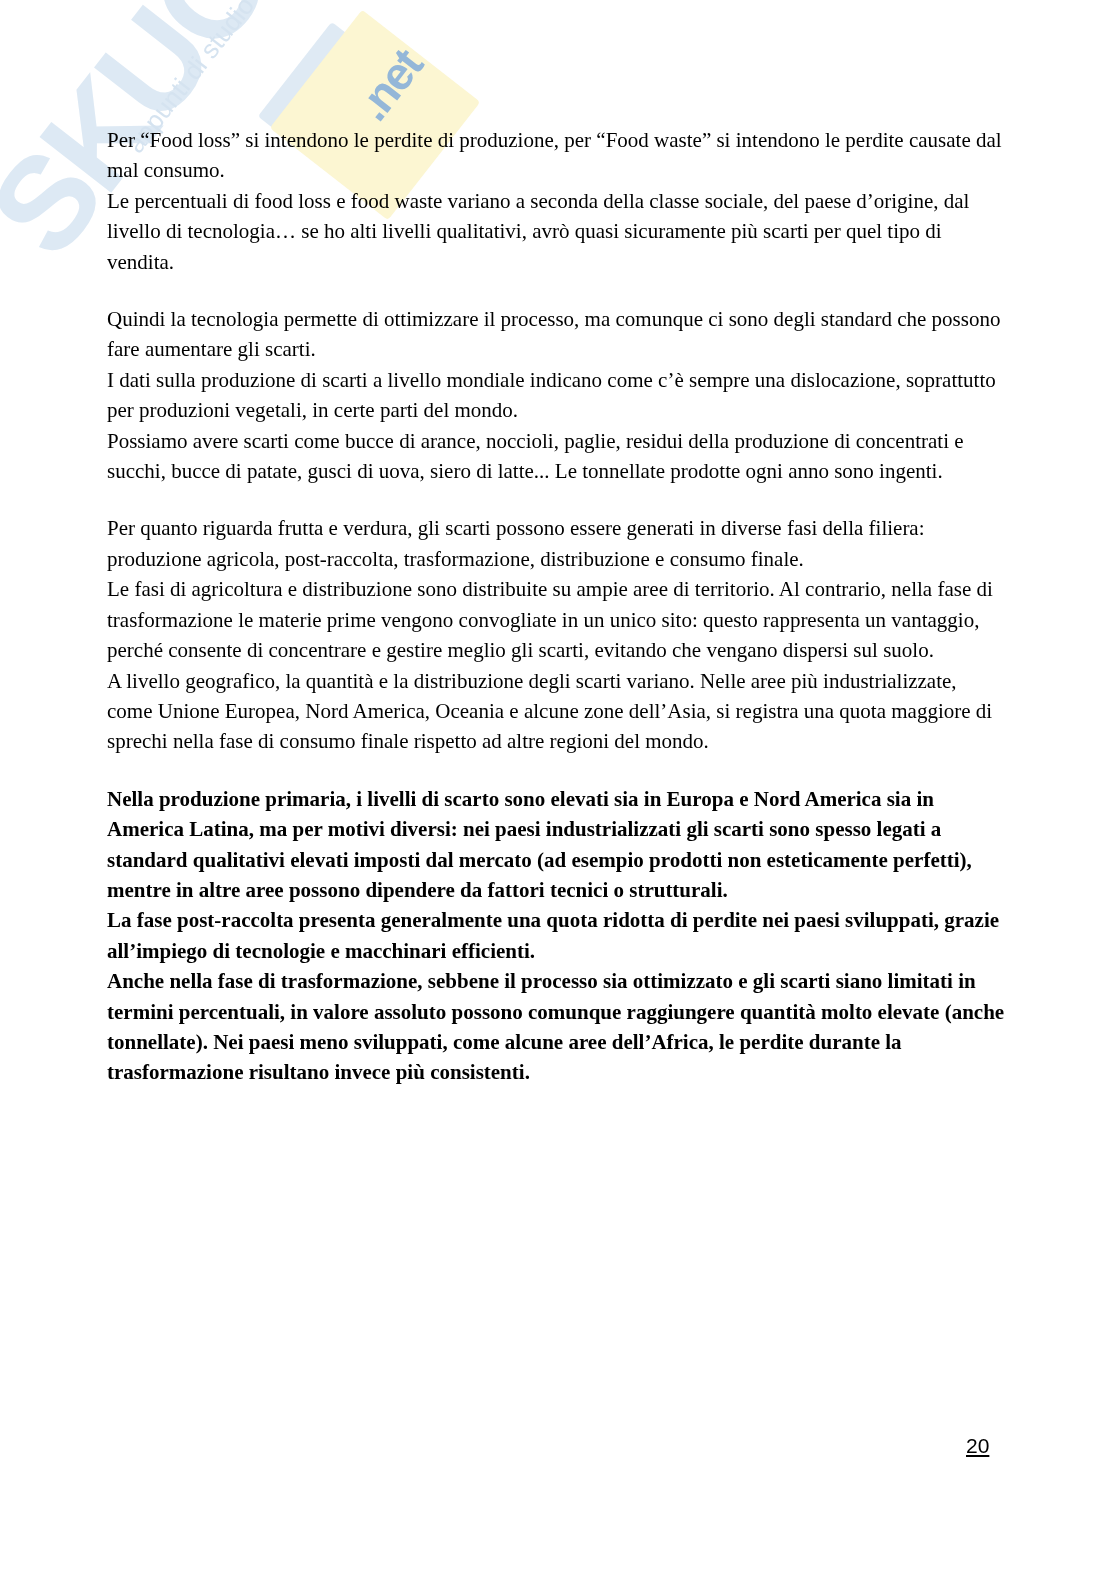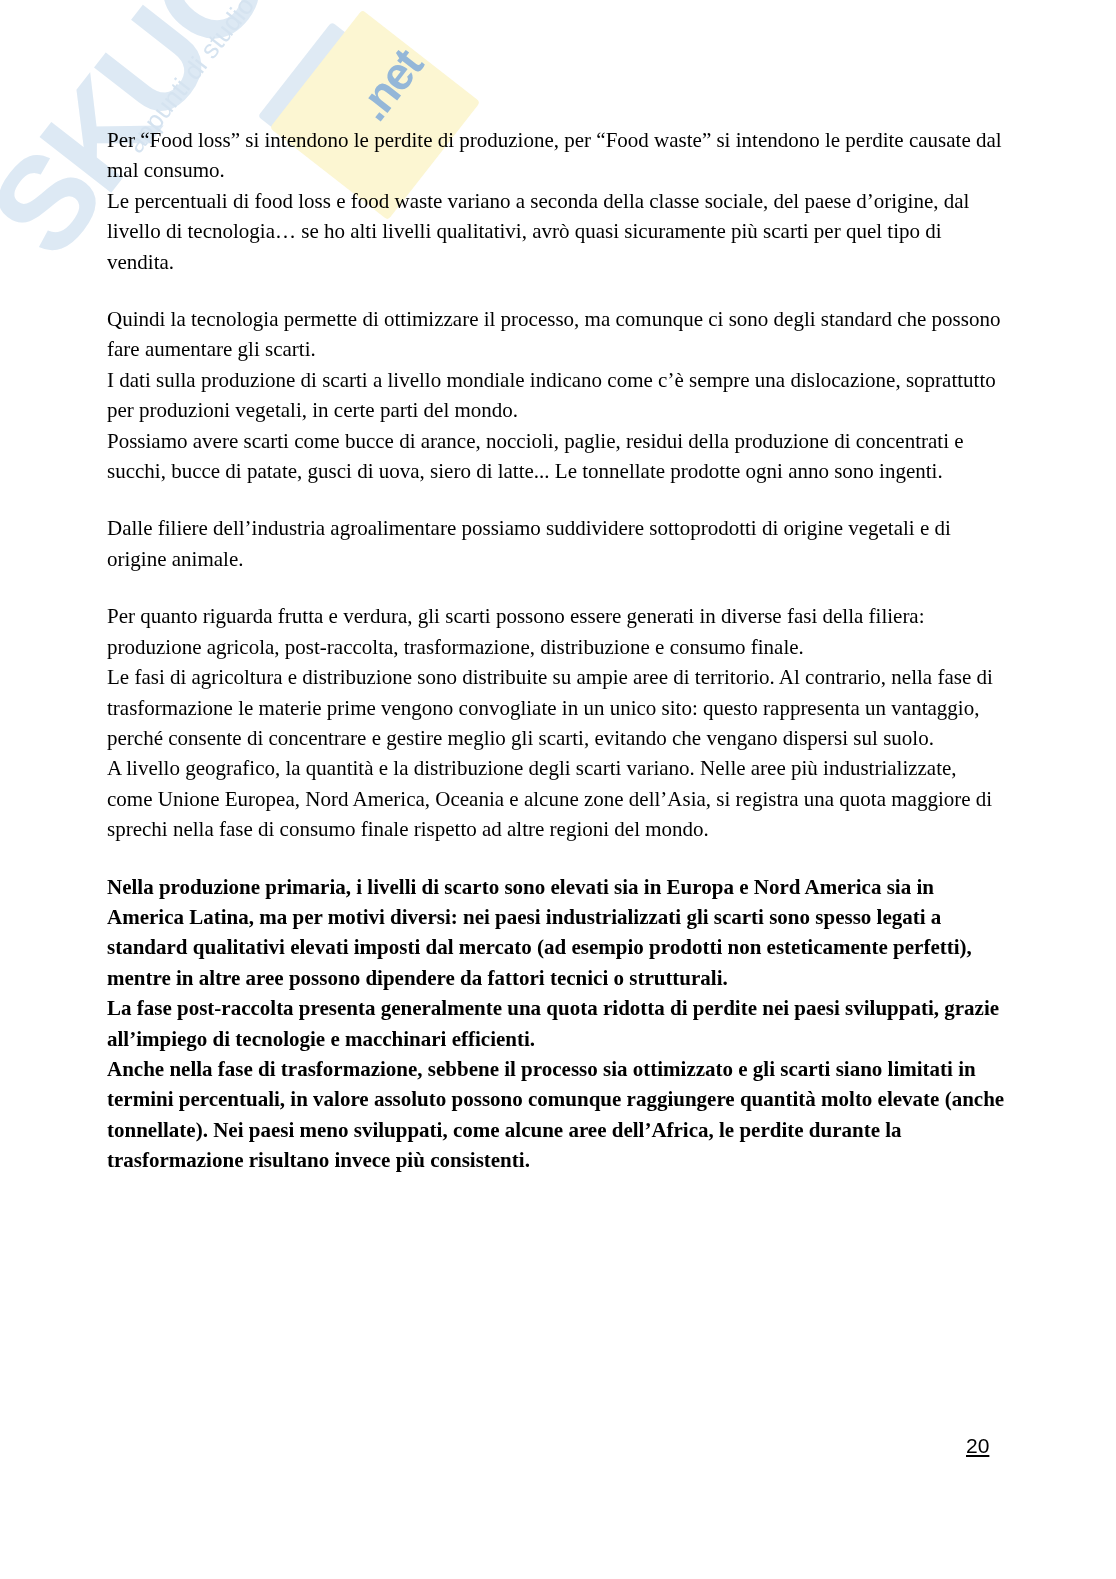--- a/index.html
+++ b/index.html
@@ -128,21 +128,20 @@
     <div class="wm-net">.net</div>
     <div class="wm-tag">appunti di studio dello Studente</div>
   </div>
 
   <div class="content">
     <p class="para">Per “Food loss” si intendono le perdite di produzione, per “Food waste” si intendono le perdite causate dal mal consumo.
 Le percentuali di food loss e food waste variano a seconda della classe sociale, del paese d’origine, dal livello di tecnologia… se ho alti livelli qualitativi, avrò quasi sicuramente più scarti per quel tipo di vendita.</p>
     <p class="para">Quindi la tecnologia permette di ottimizzare il processo, ma comunque ci sono degli standard che possono fare aumentare gli scarti.
 I dati sulla produzione di scarti a livello mondiale indicano come c’è sempre una dislocazione, soprattutto per produzioni vegetali, in certe parti del mondo.
 Possiamo avere scarti come bucce di arance, noccioli, paglie, residui della produzione di concentrati e succhi, bucce di patate, gusci di uova, siero di latte... Le tonnellate prodotte ogni anno sono ingenti.</p>
-    <p class="para">Dalle filiere dell’industria agroalimentare possiamo suddividere sottoprodotti di origine vegetali e di origine animale.</p>
     <p class="para">Per quanto riguarda frutta e verdura, gli scarti possono essere generati in diverse fasi della filiera: produzione agricola, post-raccolta, trasformazione, distribuzione e consumo finale.
 Le fasi di agricoltura e distribuzione sono distribuite su ampie aree di territorio. Al contrario, nella fase di trasformazione le materie prime vengono convogliate in un unico sito: questo rappresenta un vantaggio, perché consente di concentrare e gestire meglio gli scarti, evitando che vengano dispersi sul suolo.
 A livello geografico, la quantità e la distribuzione degli scarti variano. Nelle aree più industrializzate, come Unione Europea, Nord America, Oceania e alcune zone dell’Asia, si registra una quota maggiore di sprechi nella fase di consumo finale rispetto ad altre regioni del mondo.</p>
     <p class="para">Nella produzione primaria, i livelli di scarto sono elevati sia in Europa e Nord America sia in America Latina, ma per motivi diversi: nei paesi industrializzati gli scarti sono spesso legati a standard qualitativi elevati imposti dal mercato (ad esempio prodotti non esteticamente perfetti), mentre in altre aree possono dipendere da fattori tecnici o strutturali.
 La fase post-raccolta presenta generalmente una quota ridotta di perdite nei paesi sviluppati, grazie all’impiego di tecnologie e macchinari efficienti.
 Anche nella fase di trasformazione, sebbene il processo sia ottimizzato e gli scarti siano limitati in termini percentuali, in valore assoluto possono comunque raggiungere quantità molto elevate (anche tonnellate). Nei paesi meno sviluppati, come alcune aree dell’Africa, le perdite durante la trasformazione risultano invece più consistenti.</p>
   </div>
 
   <div class="page-number">20</div>
 

